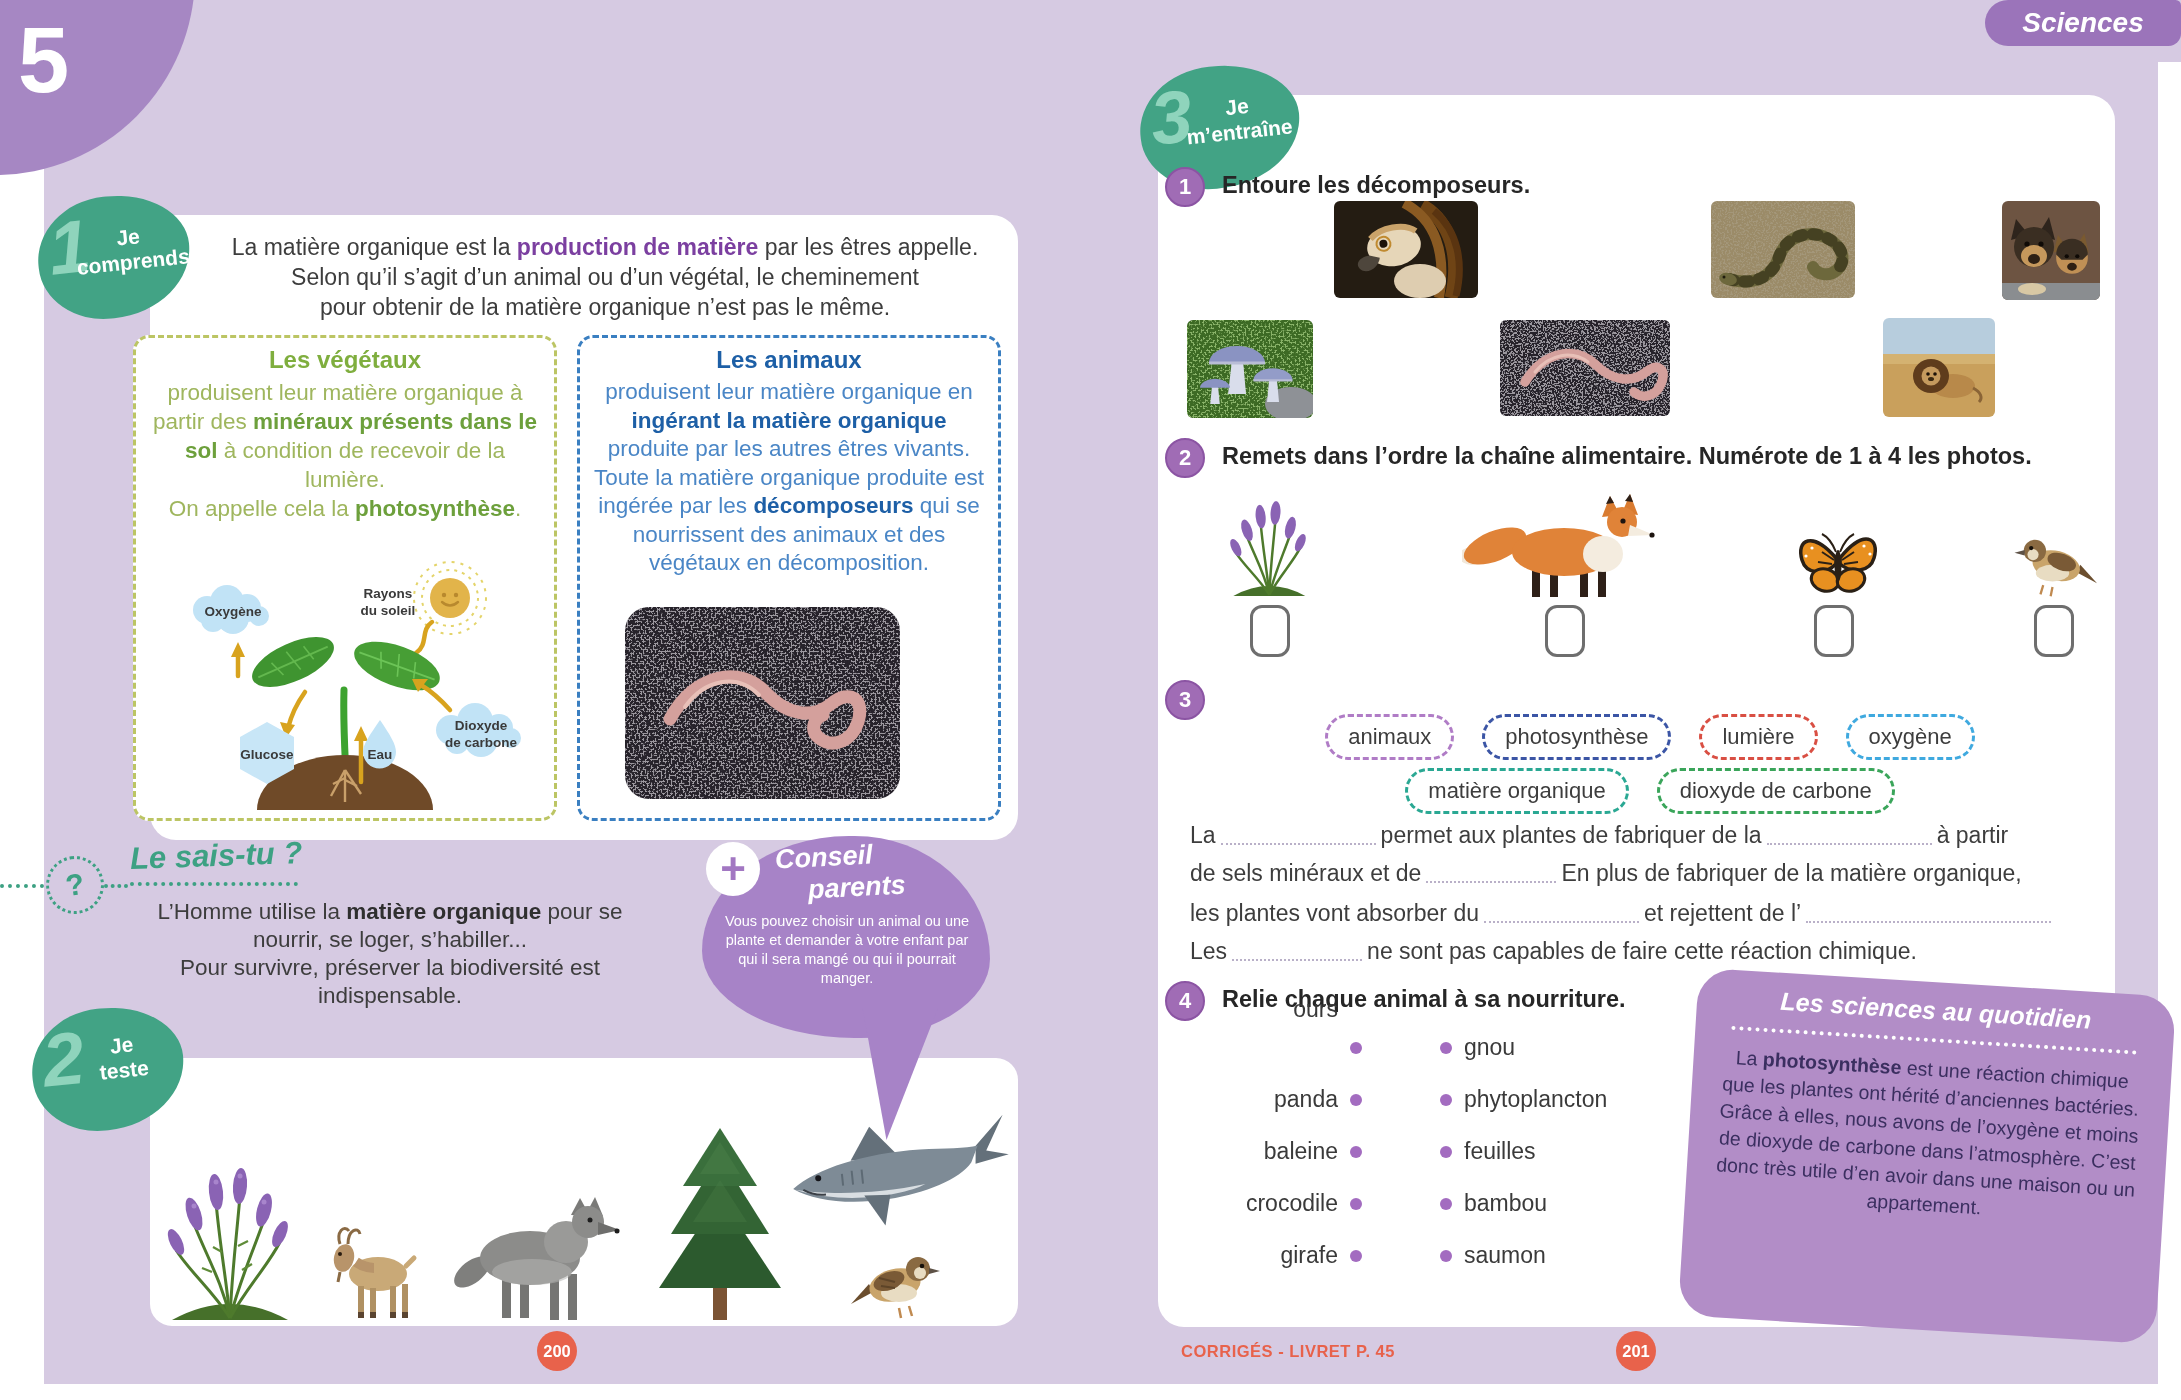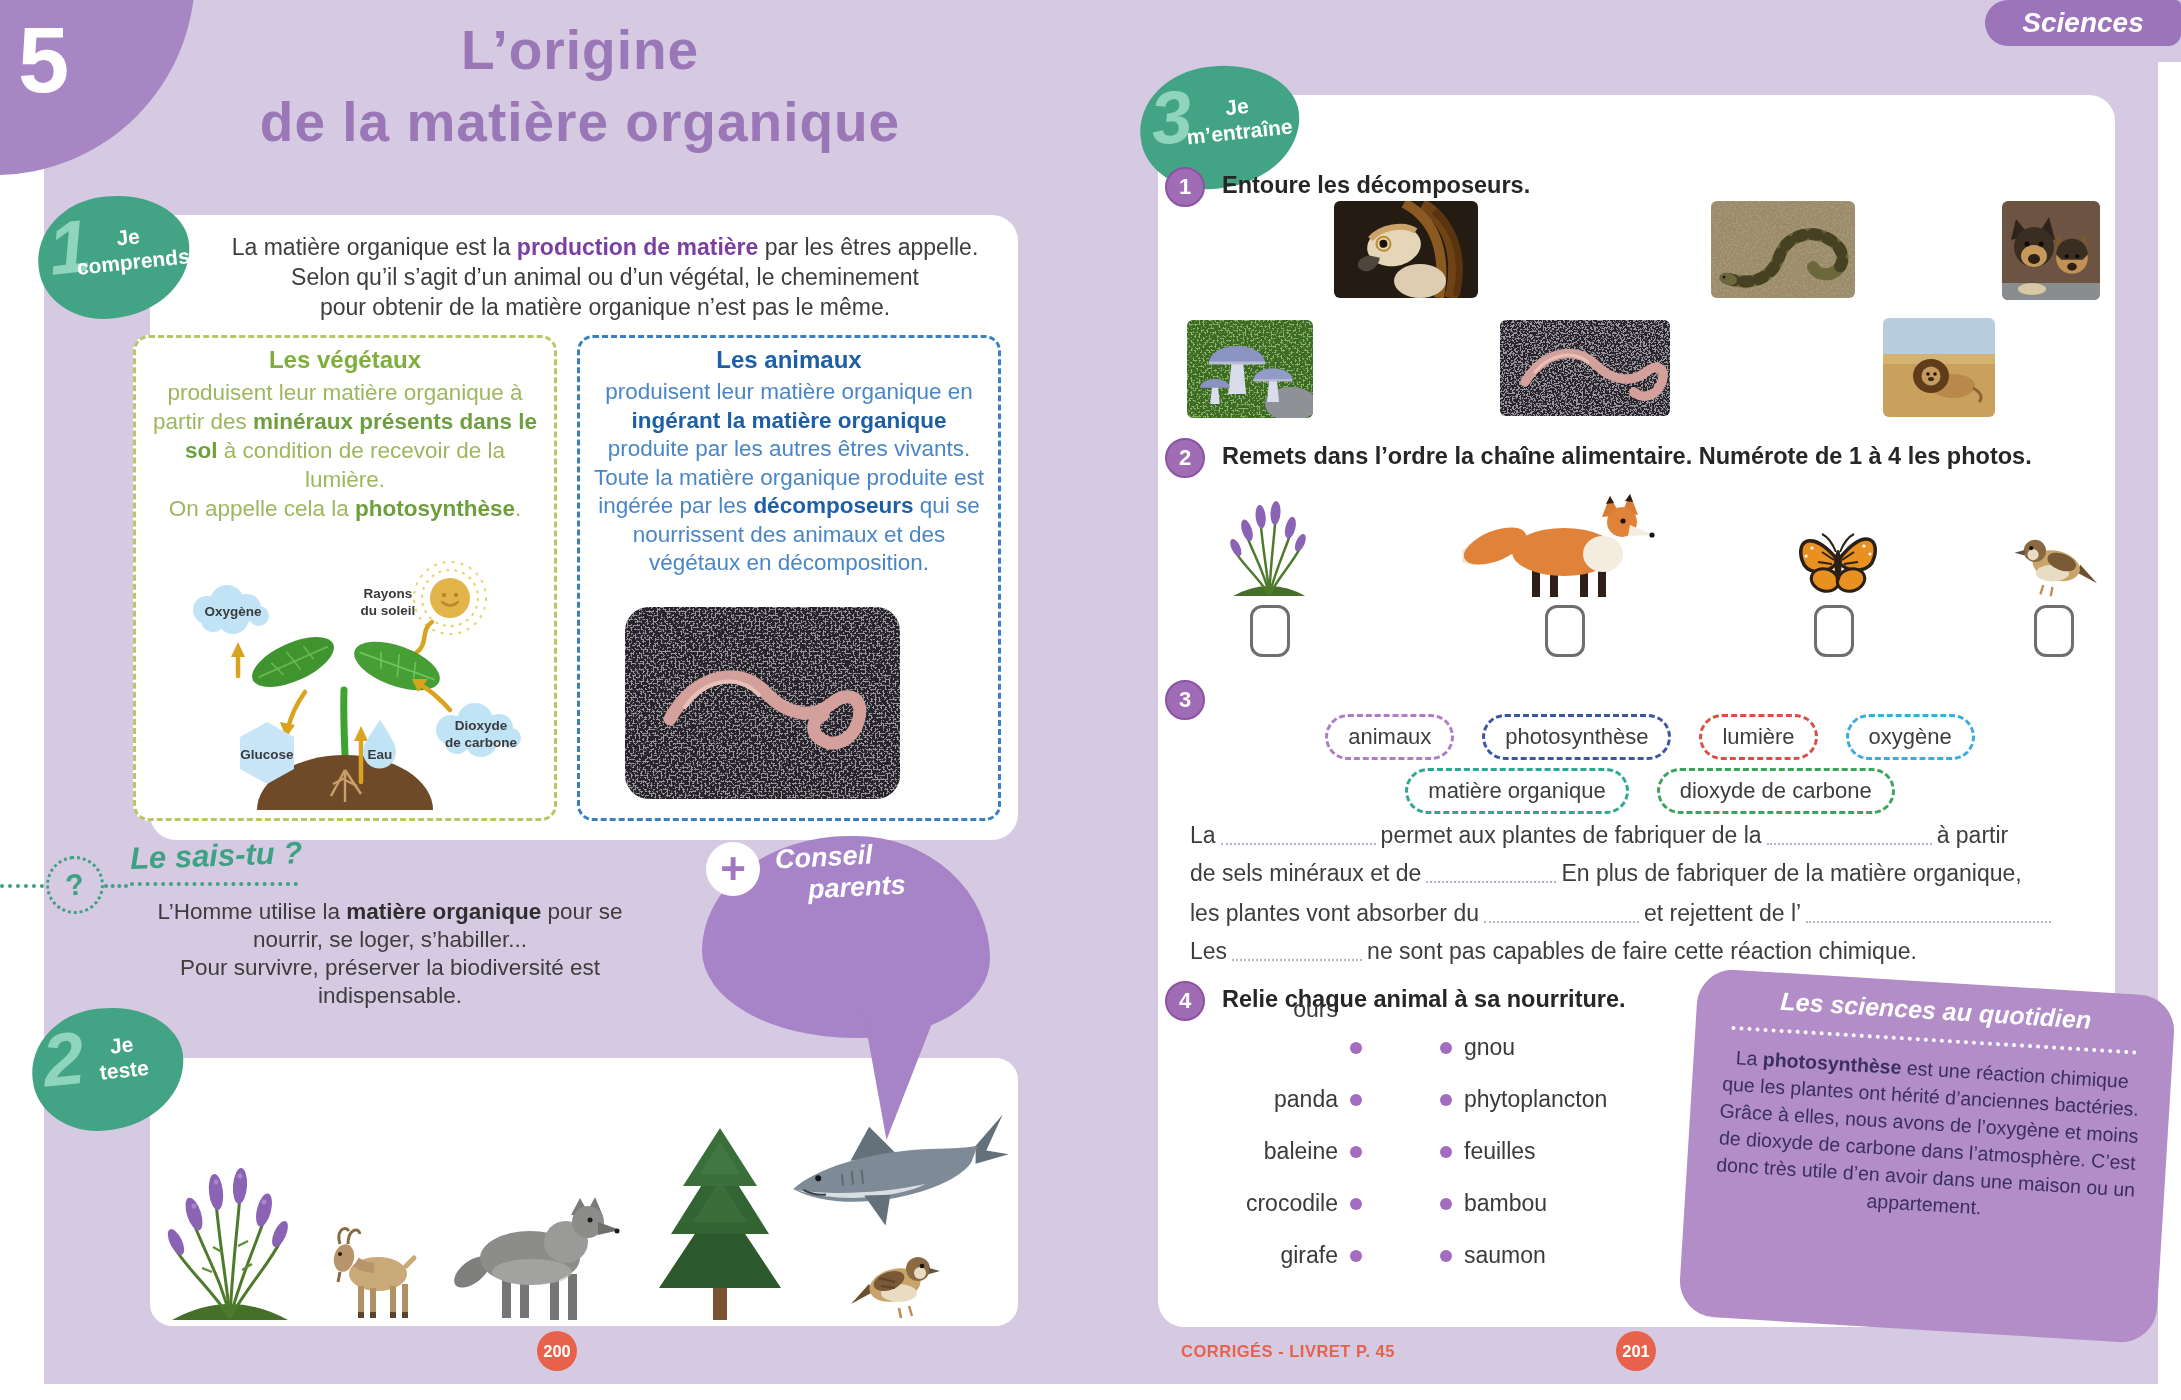--- a/index.html
+++ b/index.html
@@ -110,24 +110,20 @@
   <div class="edge" style="left:0;top:0;width:44px;height:1400px;"></div>
   <div class="edge" style="left:0;top:1384px;width:2181px;height:16px;"></div>
   <div class="edge" style="left:2158px;top:62px;width:23px;height:1338px;"></div>
 
   <div class="card" style="left:150px;top:215px;width:868px;height:625px;"></div>
   <div class="card" style="left:150px;top:1058px;width:868px;height:268px;border-radius:22px;"></div>
   <div class="card" style="left:1158px;top:95px;width:957px;height:1232px;"></div>
 
   <div class="unit-circle"></div>
   <div class="unit-num">5</div>
-  <div class="main-title">
-    <span>L’origine</span><br>
-    <span>de la matière organique</span>
-  </div>
 
   <div class="subject-badge">Sciences</div>
 
   <div class="badge" style="left:38px;top:196px;">
     <span class="num">1</span>
     <span class="lbl"><span>Je</span><br><span>comprends</span></span>
   </div>
 
   <div class="intro">
     <div><span>La matière organique est la </span><span class="pb">production de matière</span><span> par les êtres appelle.</span></div>
@@ -241,20 +237,21 @@
   <div class="dotline" style="left:130px;top:882px;width:168px;"></div>
   <div class="saistu-body"><span>L’Homme utilise la </span><span class="db">matière organique</span><span> pour se nourrir, se loger, s’habiller...<br>Pour survivre, préserver la biodiversité est indispensable.</span></div>
 
   <div class="bubble"></div>
   <div class="bubble-tail"></div>
   <div class="plus-circle">
       <span>+</span>
     </div>
   <div class="conseil-t1">Conseil</div>
   <div class="conseil-t2">parents</div>
+  <div class="conseil-body">Vous pouvez choisir un animal ou une plante et demander à votre enfant par qui il sera mangé ou qui il pourrait manger.</div>
 
   <div class="badge" style="left:32px;top:1008px;">
     <span class="num">2</span>
     <span class="lbl" style="top:26px;"><span>Je</span><br><span>teste</span></span>
   </div>
 
 
   <div class="cutout" style="left:152px;top:1162px;">
     <svg width="155" height="158" viewBox="0 0 155 158">
       <path d="M20,158 Q78,126 136,158 Z" fill="#46702a"></path>

